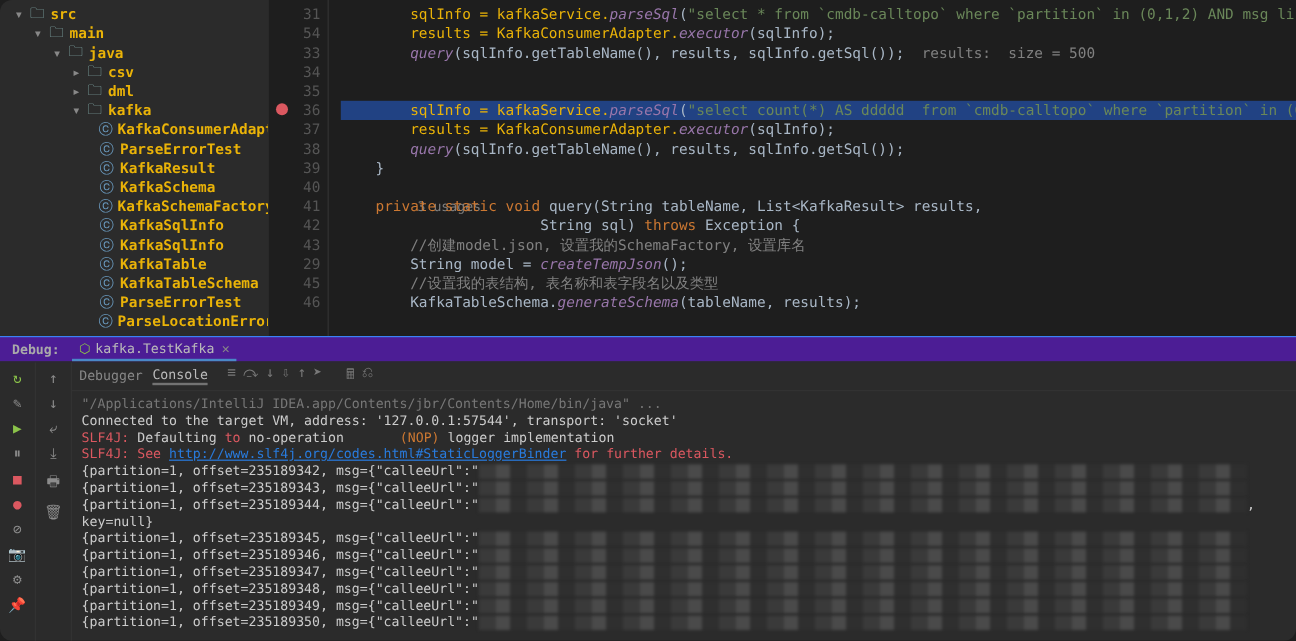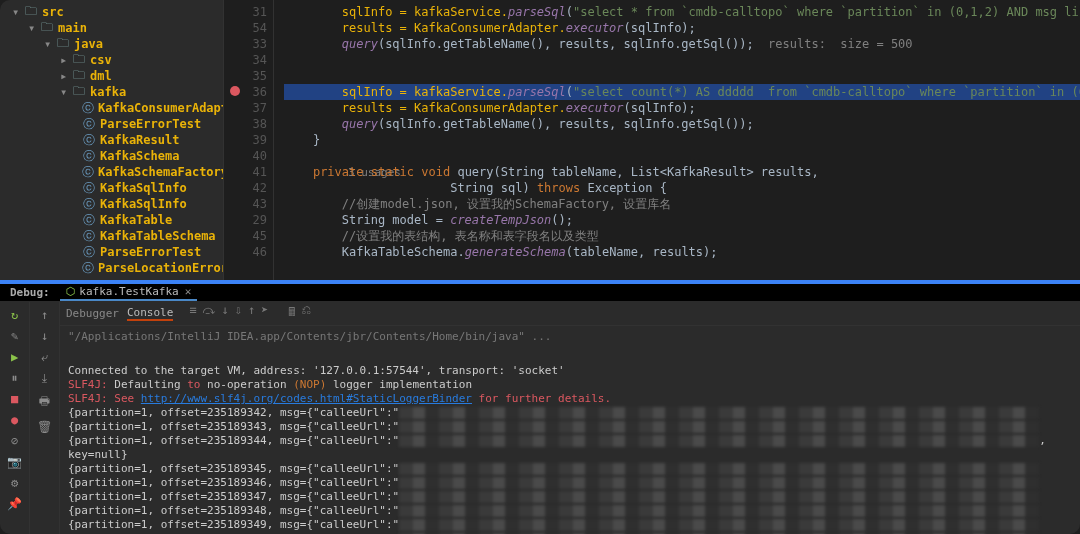--- a/index.html
+++ b/index.html
@@ -81,24 +81,24 @@
   left: 6px;
   top: 86px;
   width: 10px; height: 10px;
   background: #db5860;
   border-radius: 50%;
 }
 .usages { color: #808080; font-size: 11px; margin-left: 35px; }
 
 .debug-bar {
   height: 22px;
-  background: #000000;
-  display: flex;
-  align-items: center;
-  border-top: 4px solid #3b82f6;
+  background: #4c1d95;
+  display: flex;
+  align-items: center;
+  border-top: 1px solid #3b82f6;
   border-bottom: 1px solid #2b2b2b;
 }
 .debug-label { padding: 0 10px; color: #aaa; font-weight: bold; font-size: 11px; }
 .debug-tab {
   display: flex;
   align-items: center;
   height: 100%;
   padding: 0 6px;
   border-bottom: 2px solid #4a88c7;
   color: #bbb;
@@ -129,34 +129,34 @@
 .console-main { flex: 1; display: flex; flex-direction: column; min-width: 0; }
 .tabs-row {
   display: flex;
   align-items: center;
   height: 24px;
   border-bottom: 1px solid #323232;
   padding-left: 6px;
   gap: 8px;
 }
 .tabs-row .tab-item { color: #888; font-size: 11px; cursor: pointer; }
-.tabs-row .tab-item.active { color: #bbb; border-bottom: 2px solid #c2410c; }
+.tabs-row .tab-item.active { color: #bbb; border-bottom: 2px solid #737373; }
 .tabs-row .tool-icons { display: flex; gap: 6px; margin-left: 8px; }
 .tabs-row .tool-icons span { color: #787878; cursor: pointer; }
 
 .console-out {
   flex: 1;
   padding: 4px 8px;
   overflow: hidden;
   line-height: 14px;
   font-size: 11px;
 }
 .cgray { color: #777; }
-.cwhite { color: #ccc; margin-top: 20px; }
-.corange { color: #cc7832; }
+.cwhite { color: #ccc; }
+.corange { color: #cc7832; margin-left: 40px; }
 .clink { color: #287bde; text-decoration: underline; }
 .cred { color: #db5860; }
 .blur-span {
   display: inline-block;
   width: 640px;
   height: 12px;
   background: repeating-linear-gradient(90deg,#3a3a3a 0 14px,#4a4a4a 14px 26px,#2f2f2f 26px 40px);
   filter: blur(1.5px);
   vertical-align: middle;
 }

